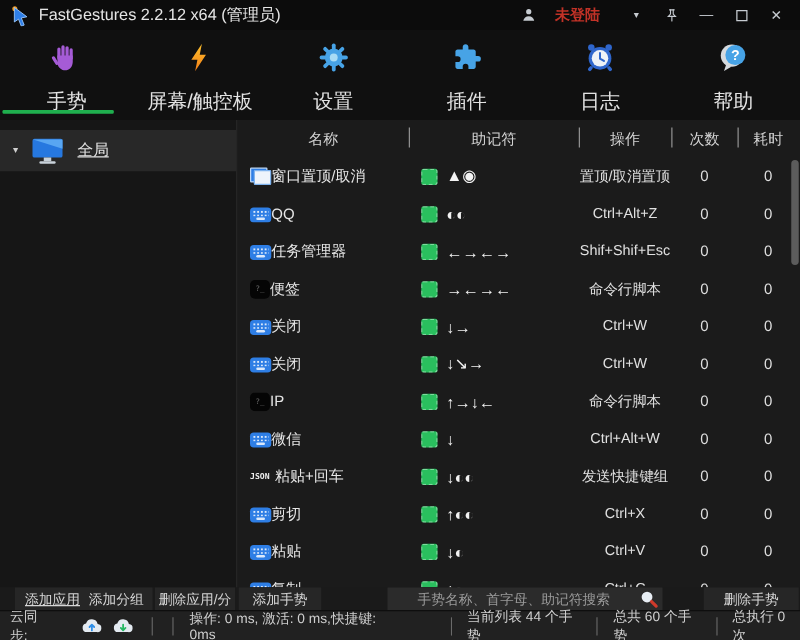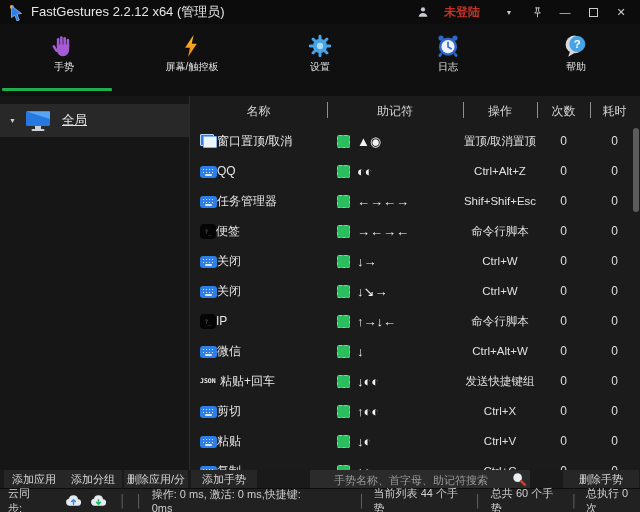--- a/index.html
+++ b/index.html
@@ -16,21 +16,21 @@
   .tb-btn { color:#c6cbd1; font-size:11px; display:flex; align-items:center; justify-content:center;
     min-width:14px; height:20px; cursor:default; }
   .login-status { font-size:12px; font-weight:bold; color:#c23227; margin-right:8px; }
   .maxbox { width:9px; height:9px; border:1.4px solid #c6cbd1; }
   .dd-arrow { font-size:7px; color:#c6cbd1; }
 
   
   .tabbar { position:absolute; top:24px; left:0; right:0; height:72px; background:#101010; display:flex; }
   .tab { flex:1; position:relative; display:flex; flex-direction:column; align-items:center; }
   .tab-icon { margin-top:8px; height:28px; display:flex; align-items:center; }
-  .tab-label { margin-top:0; font-size:10px; color:#e3e3e3; }
+  .tab-label { margin-top:11px; font-size:16px; color:#e3e3e3; }
   .tab.active::after { content:""; position:absolute; left:2px; right:16px; bottom:5px; height:3px;
     background:#1fae4e; border-radius:1px; }
 
   
   .main { position:absolute; top:96px; left:0; right:0; height:374px; display:flex; }
   .sidebar { width:190px; background:#161616; border-right:1px solid #2b2b2b; padding-top:8px; }
   .tree-item { height:33px; display:flex; align-items:center; background:#282828; }
   .tree-arrow { font-size:7px; color:#cfcfcf; margin-left:9px; width:12px; }
   .tree-icon { margin-left:4px; display:flex; align-items:center; }
   .tree-label { margin-left:11px; font-size:12.5px; color:#e4e4e4;text-decoration:underline; }
@@ -74,21 +74,21 @@
     font:bold 6.5px "DejaVu Sans Mono",monospace; }
 
   .scroll-thumb { position:absolute; right:1px; top:32px; width:6px; height:84px;
     background:#5c5c5c; border-radius:3px; }
 
   
   .footer { position:absolute; top:470px; left:0; right:0; height:18px; background:#1a1a1a; }
   .fbtn { position:absolute; top:0; height:18px; background:#262626; color:#d6d6d6; font-size:11px;
     display:flex; align-items:center; justify-content:center; white-space:nowrap; overflow:hidden;
     border:none; cursor:default; }
-  .b-addapp{left:4px;width:60px;} .b-addgrp{left:64px;width:58px;} .b-delapp{left:124px;width:64px;}
+  .b-addapp{left:12px;width:60px;text-decoration:underline;} .b-addgrp{left:64px;width:58px;} .b-delapp{left:124px;width:64px;}
   .b-addges{left:191px;width:66px;} .b-delges{right:1px;width:76px;}
   .searchwrap { position:absolute; left:310px; top:0; width:220px; height:18px; background:#2b2b2b; }
   .searchwrap input { width:100%; height:100%; background:transparent; border:none; outline:none;
     color:#ddd; font-size:11px; text-align:center; padding:0 24px 0 6px;
     font-family:"Liberation Sans","DejaVu Sans",sans-serif; }
   .searchwrap input::placeholder { color:#9a9a9a; }
   .mag { position:absolute; right:3px; top:1px; }
 
   
   .statusbar { position:absolute; top:488px; left:0; right:0; height:24px; background:#212121;
@@ -182,20 +182,28 @@
               <rect x="10.6" y="1.6" width="2.8" height="5.2" rx="1.3" transform="rotate(270 12 12)"></rect>
               <rect x="10.6" y="1.6" width="2.8" height="5.2" rx="1.3" transform="rotate(315 12 12)"></rect>
               <circle cx="12" cy="12" r="6.6"></circle>
             </g>
             <circle cx="12" cy="12" r="2.9" fill="#a8dcf5"></circle>
           </svg>
         </span>
     <span class="tab-label">设置</span>
   </div>
 
+  <div class="tab">
+    <span class="tab-icon">
+          <svg viewBox="0 0 24 24" width="26" height="26">
+            <path fill="#47a3e6" d="M11.5 2.2c-1.2 0-2.1.9-2.1 2.1V6H5.6C4.7 6 4 6.7 4 7.6v3.5h1.7a2.1 2.1 0 110 4.2H4v3.5c0 .9.7 1.6 1.6 1.6h3.8v-1.7a2.1 2.1 0 114.2 0v1.7h3.8c.9 0 1.6-.7 1.6-1.6v-3.8h1.7a2.1 2.1 0 100-4.2H19V7.6c0-.9-.7-1.6-1.6-1.6h-3.8V4.3c0-1.2-.9-2.1-2.1-2.1z"></path>
+          </svg>
+        </span>
+    <span class="tab-label">插件</span>
+  </div>
 
   <div class="tab">
     <span class="tab-icon">
           <svg viewBox="0 0 24 24" width="26" height="26">
             <g fill="#2f66cc">
               <circle cx="5.6" cy="4.6" r="2.4"></circle>
               <circle cx="18.4" cy="4.6" r="2.4"></circle>
               <rect x="3.6" y="18.2" width="2.6" height="4" rx="1.2" transform="rotate(38 4.9 20.2)"></rect>
               <rect x="17.8" y="18.2" width="2.6" height="4" rx="1.2" transform="rotate(-38 19.1 20.2)"></rect>
               <circle cx="12" cy="12.6" r="8.4"></circle>

